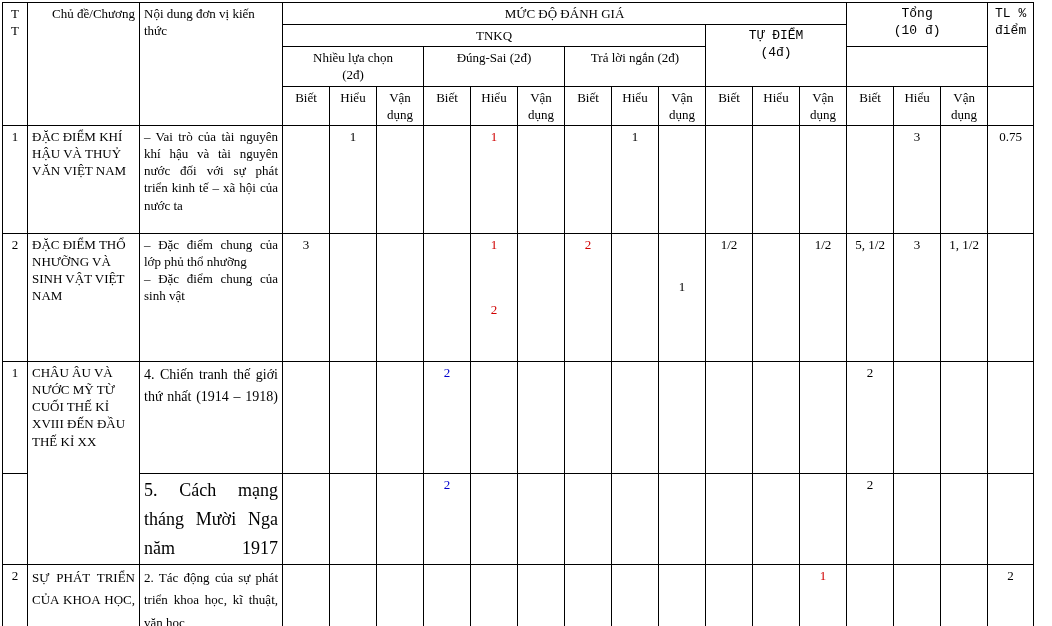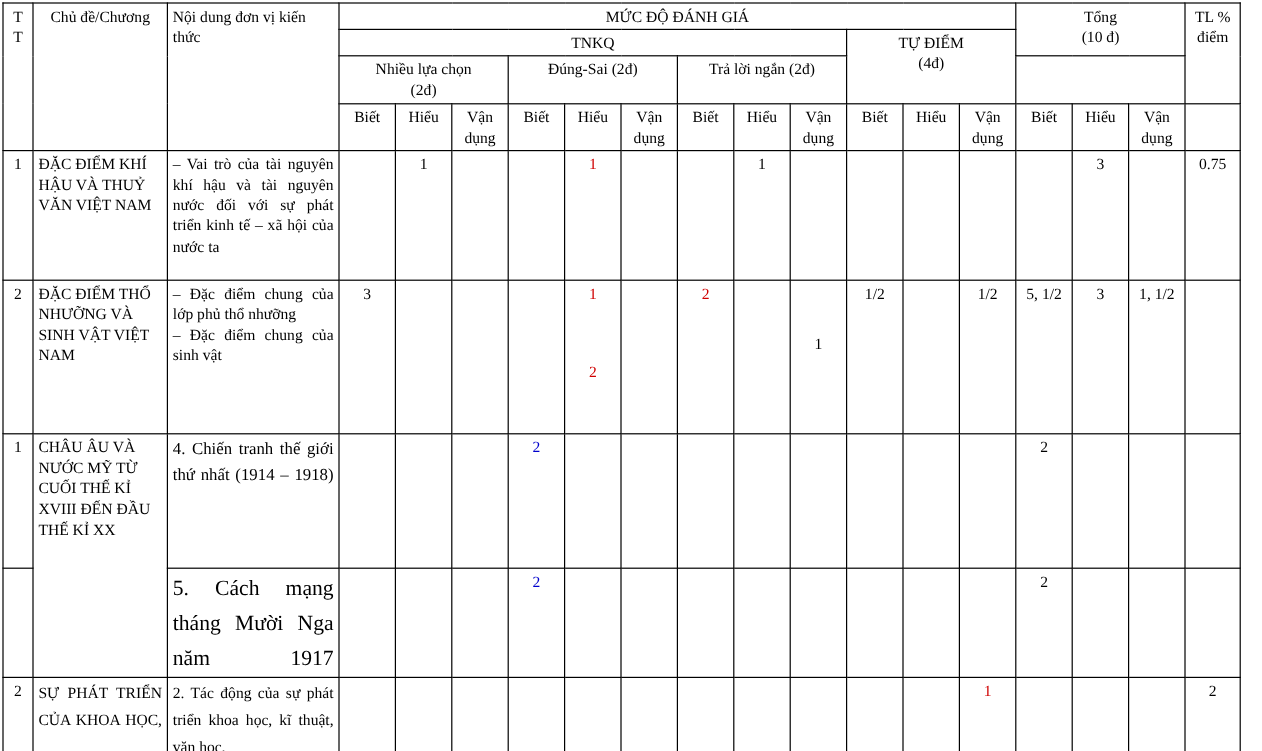--- a/index.html
+++ b/index.html
@@ -20,21 +20,21 @@
   table.matrix td, table.matrix th{
     border:1px solid #000;
     vertical-align:top;
     padding:2px 4px;
     font-weight:normal;
     font-size:13px;
     line-height:1.32;
   }
   .hdr{text-align:center;vertical-align:middle;}
   .hdr-big{font-size:13.5px;font-weight:bold;text-transform:uppercase;}
-  .hdr-bold{font-weight:bold;}
+  .hdr-bold{font-weight:bold;font-family:Liberation Mono, monospace;}
   .sub{font-size:12.5px;}
   .tt{font-size:12.5px;text-align:center;vertical-align:top;}
   .chu-de{font-size:13px;line-height:1.45;text-transform:uppercase;}
   .noi-dung{font-size:13px;line-height:1.45;text-align:justify;}
   .num{text-align:center;font-size:13px;}
   .red{color:#d00000;}
   .blue{color:#0000cc;font-weight:bold;}
   .vjust{text-align:justify;text-align-last:justify;}
 </style>
 </head>
@@ -59,21 +59,21 @@
       <col style="width:47px">
     <col style="width:47px">
       <col style="width:47px">
       <col style="width:47px">
     <col style="width:46px">
   </colgroup>
 
   <thead>
     <tr>
       <td rowspan="4" class="hdr tt">T T</td>
-      <td rowspan="4" class="hdr" style="text-align:center;vertical-align:top">Chủ đề/Chương</td>
+      <td rowspan="4" class="hdr" style="text-align:right;vertical-align:top">Chủ đề/Chương</td>
       <td rowspan="4" style="text-align:left;vertical-align:top">Nội dung đơn vị kiến thức</td>
       <td colspan="12" class="hdr hdr-big">MỨC ĐỘ ĐÁNH GIÁ</td>
       <td colspan="3" rowspan="2" class="hdr hdr-bold">
         <div>Tổng</div>
         <div style="font-weight:normal">(10 đ)</div>
       </td>
       <td rowspan="3" class="hdr hdr-bold">
         <div>TL % điểm</div>
       </td>
     </tr>

